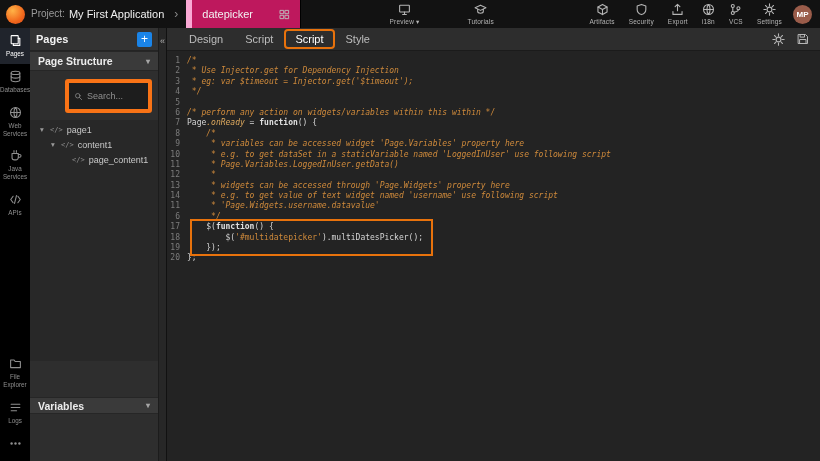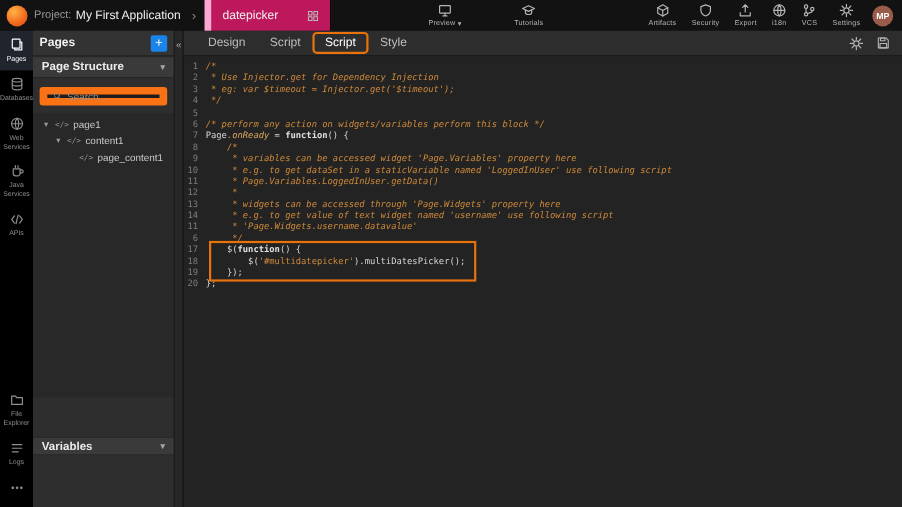--- a/index.html
+++ b/index.html
@@ -41,22 +41,22 @@
   .sidebar { width:128px; background:#2e2e2e; display:flex; flex-direction:column; flex:none; }
   .sb-header { height:23px; background:#333333; display:flex; align-items:center; padding:0 6px;
     color:#f2f2f2; font-size:11px; font-weight:bold; border-bottom:1px solid #242424; }
   .add-btn { margin-left:auto; width:15px; height:15px; background:#1a84e8; color:#fff;
     border:none; border-radius:2px; font-size:12px; line-height:13px; cursor:pointer; }
   .sb-section { height:20px; background:#3a3a3a; display:flex; align-items:center; padding:0 8px;
     color:#ececec; font-size:10.5px; font-weight:bold; border-top:1px solid #262626;
     border-bottom:1px solid #262626; }
   .sb-section .chev { margin-left:auto; color:#a5a5a5; font-size:8px; }
   .sb-search-wrap { padding:8px 6px 7px 6px; background:#2e2e2e; }
-  .sb-search { height:17px; background:#1d1d1d; border:7px solid #f97316; border-radius:3px;
-    display:flex; align-items:center; gap:4px; padding:0 5px; color:#8f8f8f; }
+  .sb-search { height:34px; background:#1d1d1d; border:4px solid #f97316; border-radius:3px;
+    display:flex; align-items:center; gap:4px; padding:0 5px; color:#8f8f8f;margin-left:29px; }
   .sb-search input { flex:1; min-width:0; background:transparent; border:none; outline:none;
     color:#c9c9c9; font-size:9px; font-family:"Liberation Sans",sans-serif; }
   .sb-search input::placeholder { color:#8f8f8f; }
   .sb-tree { flex:1; background:#282828; padding-top:2px; }
   .tree-row { height:15px; display:flex; align-items:center; gap:4px; color:#c9c9c9;
     font-size:9px; cursor:pointer; white-space:nowrap; }
   .tree-row .tchv { width:8px; color:#9a9a9a; font-size:7.5px; text-align:center; flex:none; }
   .tree-row .wic { font-family:"DejaVu Sans Mono",monospace; font-size:7px; color:#8f8f8f; flex:none; }
   .sb-variables { height:17px;margin-top:36px; }
   .sb-footer { height:47px; background:#2e2e2e; }
@@ -374,21 +374,21 @@
           <div class="cl">
             <span class="ln">4</span>
             <span class="lt"><span class="tok-cm"> */</span></span>
           </div>
           <div class="cl">
             <span class="ln">5</span>
             <span class="lt"></span>
           </div>
           <div class="cl">
             <span class="ln">6</span>
-            <span class="lt"><span class="tok-cm">/* perform any action on widgets/variables perform this block */</span></span>
+            <span class="lt"><span class="tok-cm">/* perform any action on widgets/variables within this within */</span></span>
           </div>
           <div class="cl">
             <span class="ln">7</span>
             <span class="lt"><span class="tok-pl">Page</span><span class="tok-prop">.onReady</span><span class="tok-pl"> = </span><span class="tok-kw">function</span><span class="tok-pl">() {</span></span>
           </div>
           <div class="cl">
             <span class="ln">8</span>
             <span class="lt"><span class="tok-cm">    /*</span></span>
           </div>
           <div class="cl">

